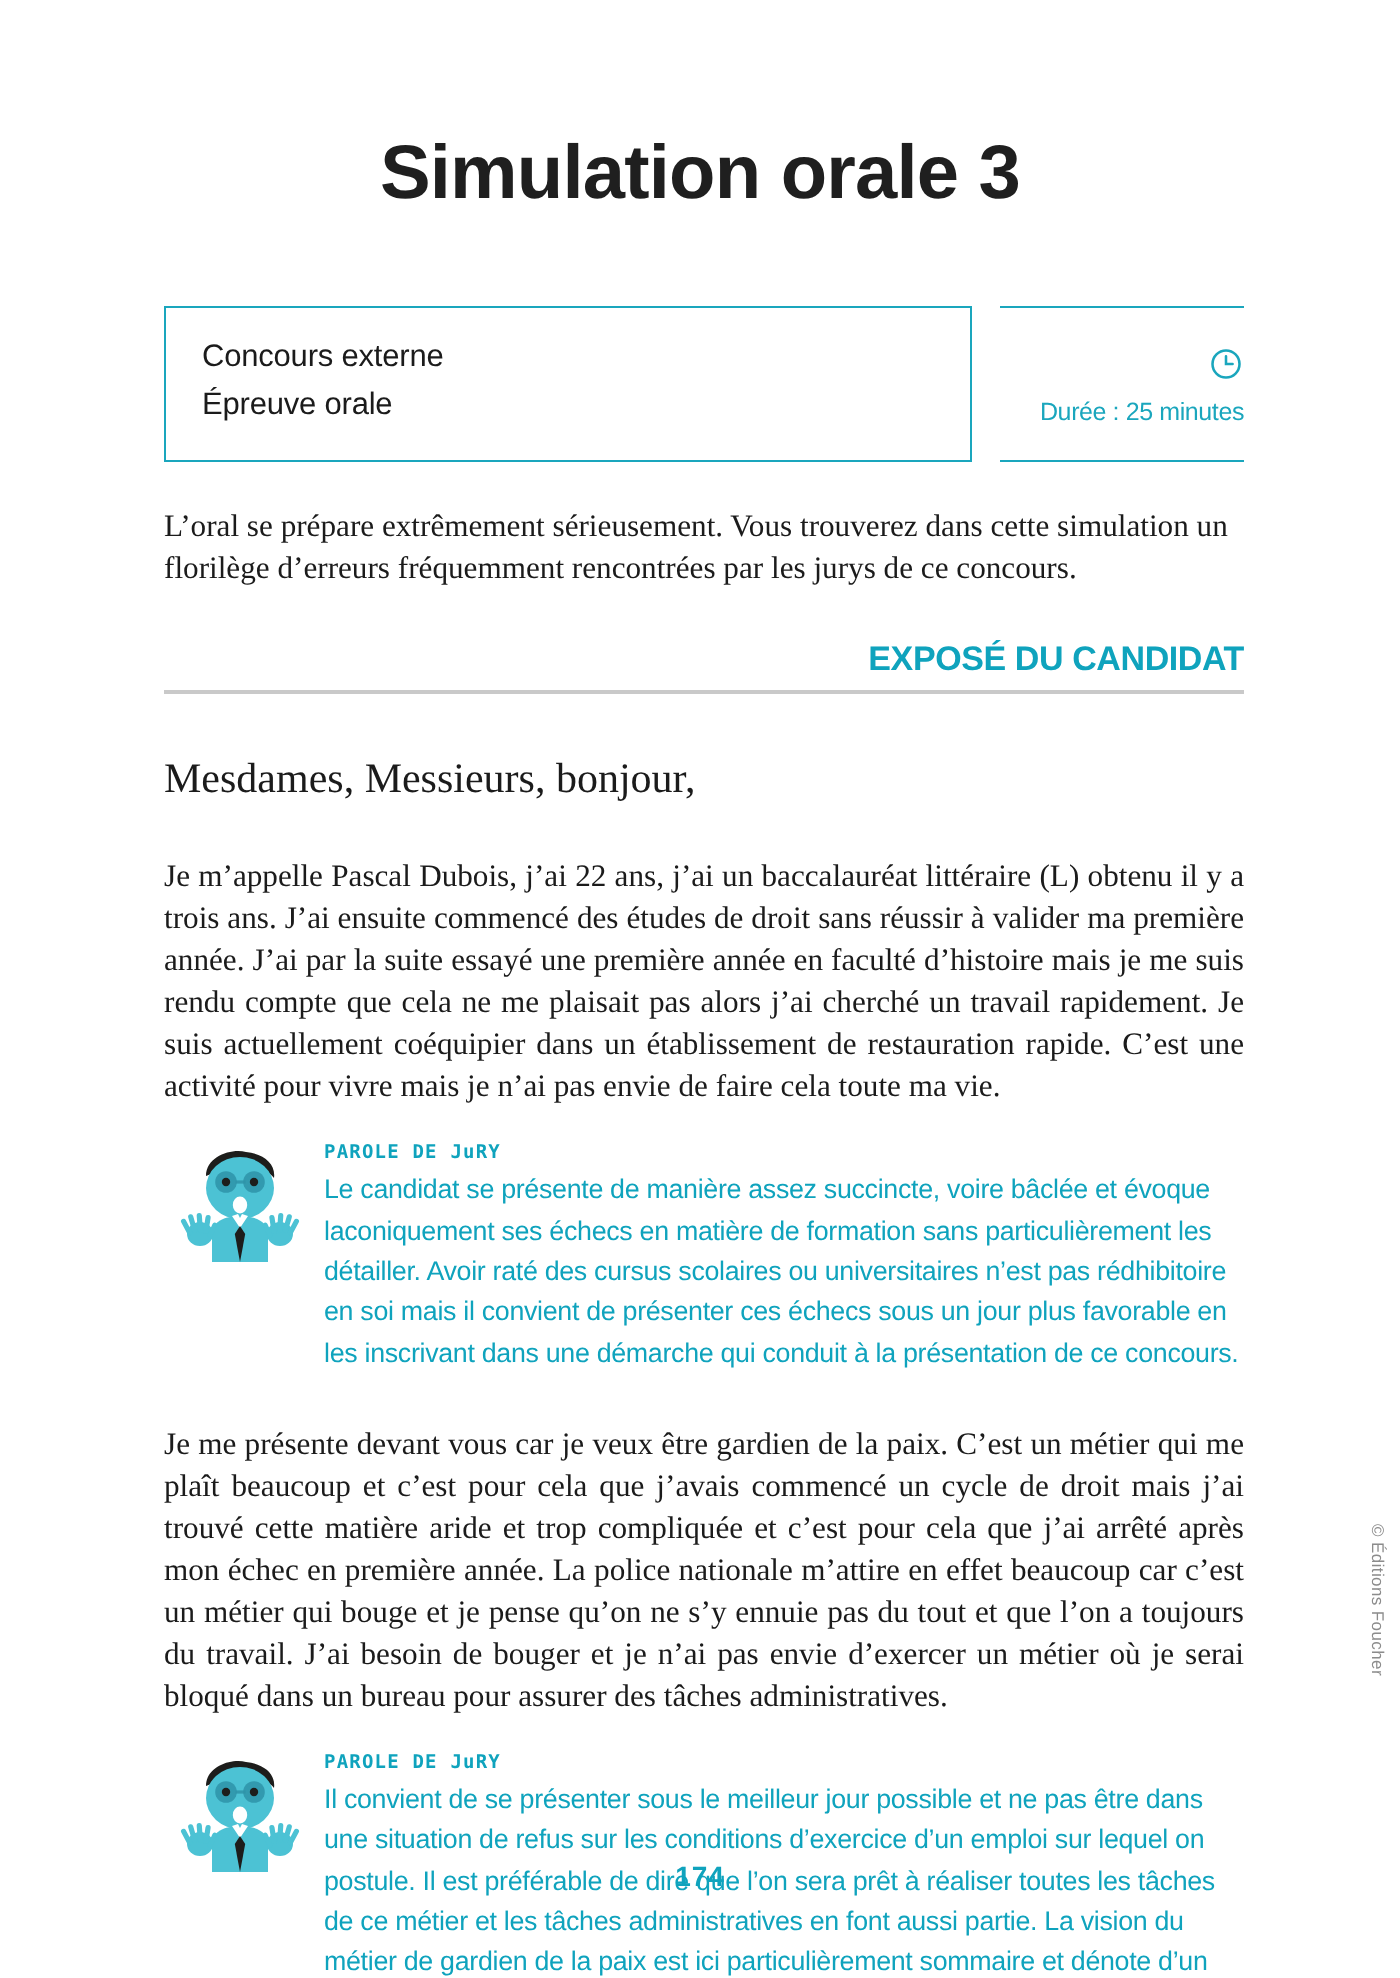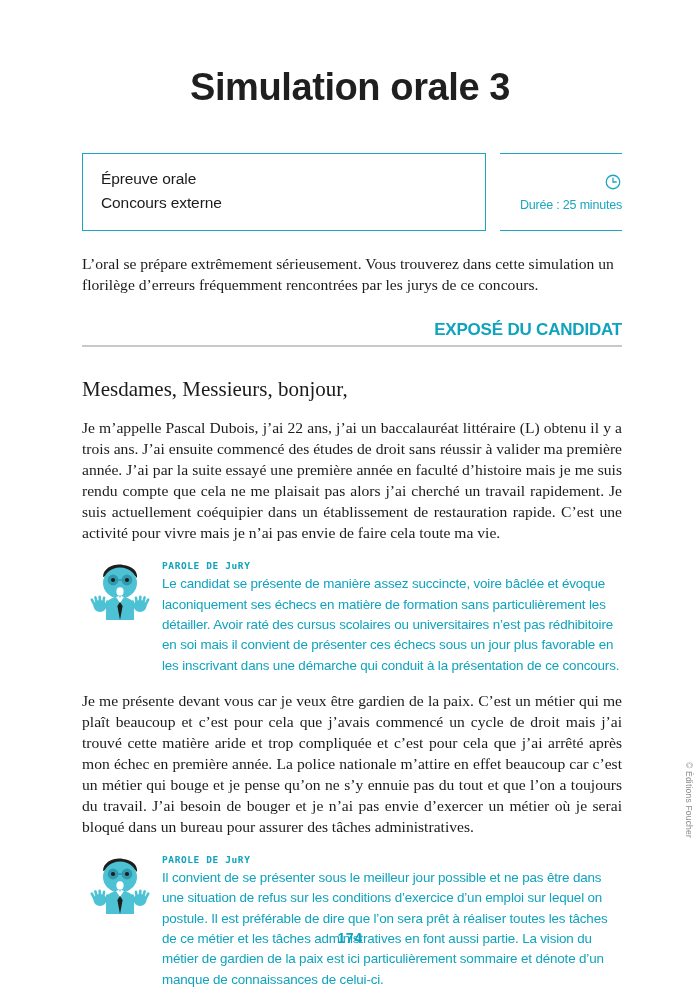--- a/index.html
+++ b/index.html
@@ -98,21 +98,21 @@
     border-bottom: 2.5px solid #c9c9c9;
     text-align: right;
   }
 
   .salutation {
     margin-top: 28px;
     font-size: 21px;
     line-height: 1.35;
   }
   .body-para {
-    margin-top: 15px;
+    margin-top: 26px;
     font-size: 15.6px;
     line-height: 1.345;
     text-align: justify;
     text-justify: inter-word;
   }
 
   
   .jury-block {
     display: flex;
     align-items: flex-start;
@@ -171,22 +171,22 @@
 </head>
 <body>
 
 <div class="page">
 
   <h1 class="page-title">Simulation orale 3</h1>
 
   <div class="header-strip">
 
     <div class="exam-box">
+      <div class="exam-line">Concours externe</div>
       <div class="exam-line">Épreuve orale</div>
-      <div class="exam-line">Concours externe</div>
     </div>
 
     <div class="duration-box">
       <span class="clock-icon">
         <svg width="18" height="18" viewBox="0 0 24 24" fill="none" stroke="#1aa6bd" stroke-width="1.7">
           <circle cx="12" cy="12" r="9"></circle>
           <path d="M12 6.8 V12 H16.4" stroke-linecap="round"></path>
         </svg>
       </span>
       <span class="duration-text">Durée : 25 minutes</span>

